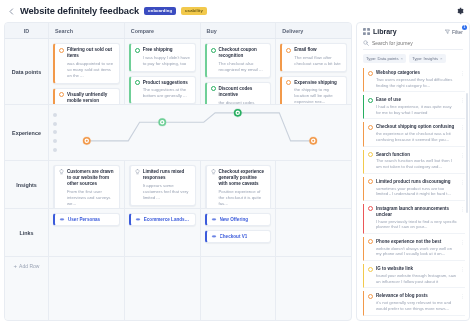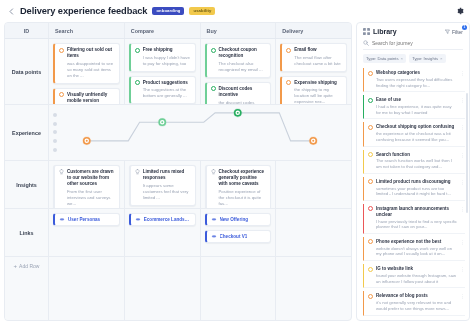--- a/index.html
+++ b/index.html
@@ -417,21 +417,21 @@
 <body>
 
 <div class="app">
 
   <div class="topbar">
     <div class="back-icon">
       <svg viewBox="0 0 12 12" width="9" height="9" fill="none" stroke="currentColor" stroke-width="1.3" stroke-linecap="round" stroke-linejoin="round">
         <path d="M7.5 2.5 L4 6 L7.5 9.5"></path>
       </svg>
     </div>
-    <div class="doc-title">Delivery experience feedback</div>
+    <div class="doc-title">Website definitely feedback</div>
     <div class="tag t-blue">onboarding</div>
     <div class="tag t-yellow">usability</div>
     <div class="topbar-spacer"></div>
     <div class="gear-btn">
       <svg viewBox="0 0 16 16" width="8" height="8" fill="currentColor">
         <path d="M8 5.2A2.8 2.8 0 1 0 8 10.8 2.8 2.8 0 0 0 8 5.2zm0 4.2a1.4 1.4 0 1 1 0-2.8 1.4 1.4 0 0 1 0 2.8z"></path>
         <path d="M14 8c0-.4 0-.7-.1-1l1.3-1-1.4-2.4-1.5.6c-.5-.4-1-.7-1.6-.9L10.5 1.6h-2.8L7.5 3.3c-.6.2-1.1.5-1.6.9l-1.5-.6L3 6l1.3 1c-.1.3-.1.6-.1 1s0 .7.1 1L3 10l1.4 2.4 1.5-.6c.5.4 1 .7 1.6.9l.2 1.7h2.8l.2-1.7c.6-.2 1.1-.5 1.6-.9l1.5.6L15.2 10l-1.3-1c.1-.3.1-.6.1-1z" opacity="0.95"></path>
       </svg>
     </div>
   </div>

